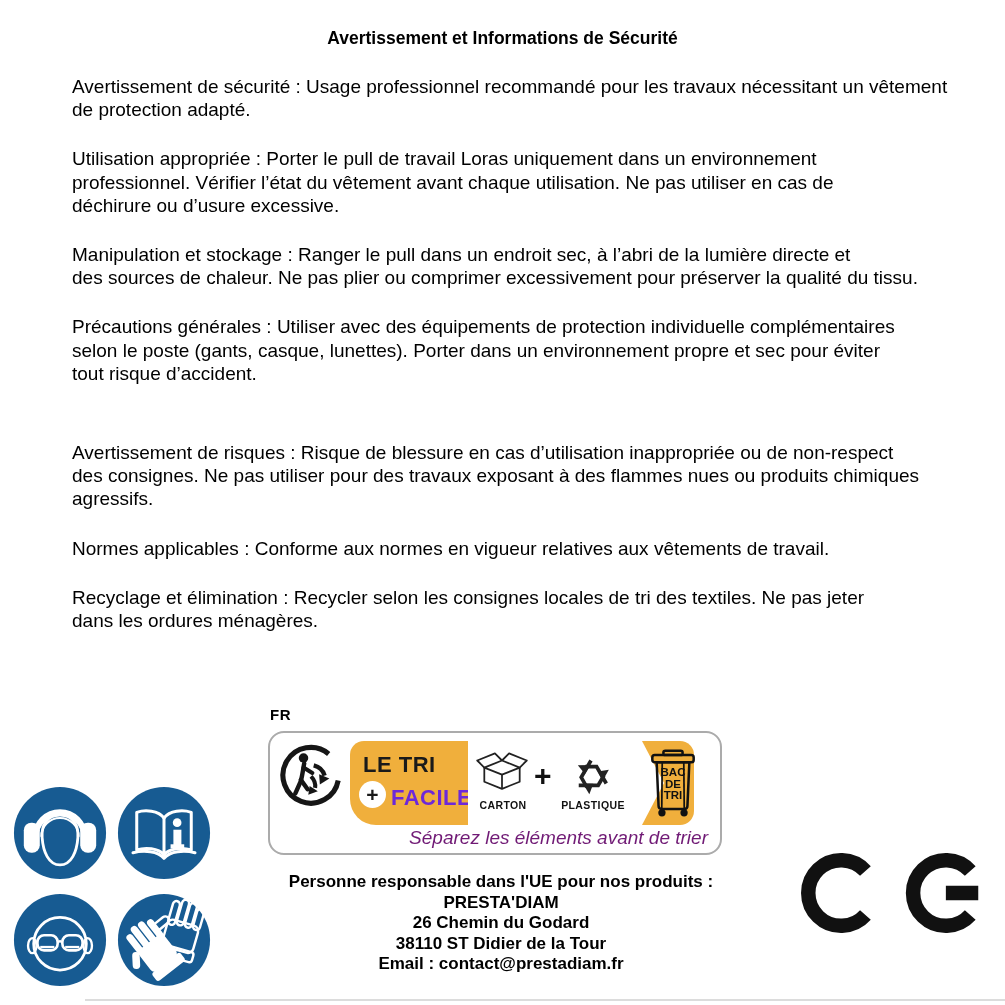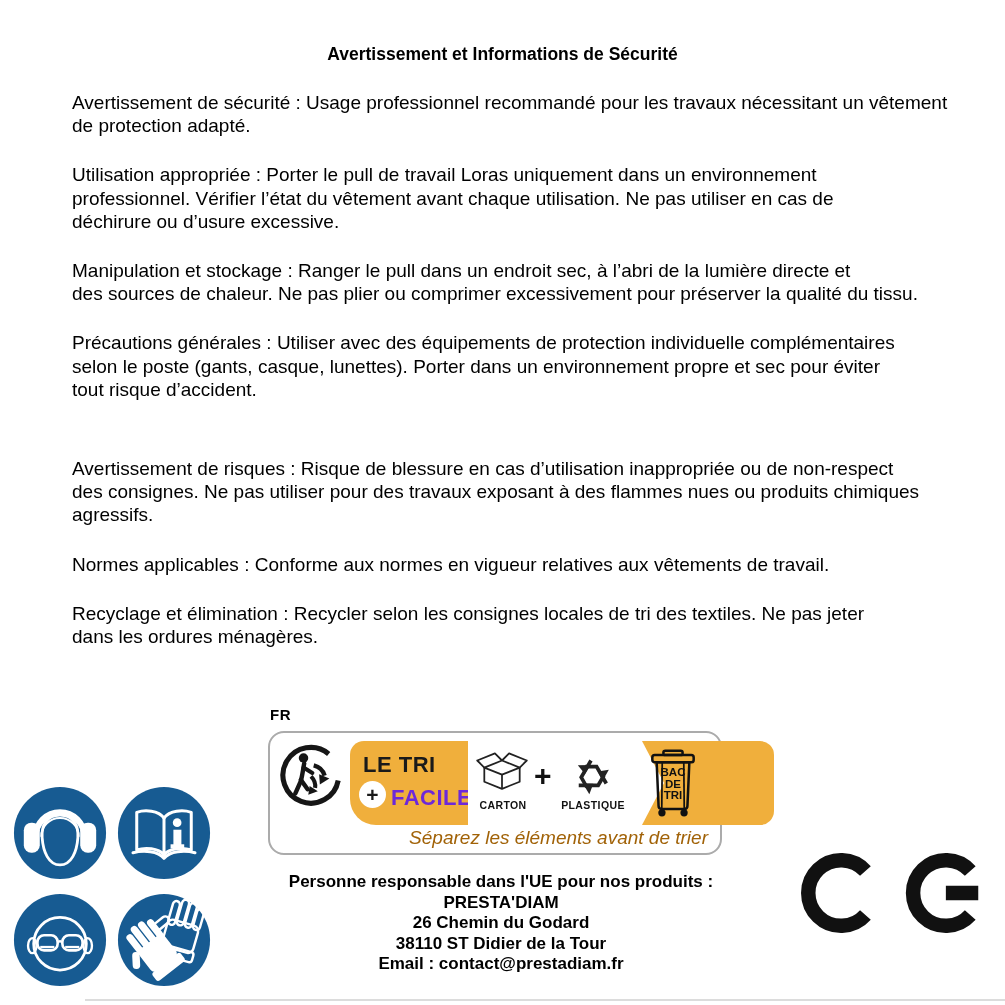--- a/index.html
+++ b/index.html
@@ -1,48 +1,48 @@
 <!DOCTYPE html>
 <html style="--mandatory-icon-blue: #175B92; --label-yellow: #F0AF3C; --ink-black: #111111;"><head>
 <meta charset="utf-8">
 <style>
   html,body{margin:0;padding:0;background:#fff;}
   .page{position:relative;width:1005px;height:1005px;background:#fff;overflow:hidden;
         font-family:"Liberation Sans",sans-serif;color:#000;}
   
-  .doc-title{margin:16px;padding-top:28px;text-align:center;font-size:17.5px;font-weight:700;line-height:21px;}
+  .doc-title{margin:0;padding-top:28px;text-align:center;font-size:17.5px;font-weight:700;line-height:21px;}
   .content{margin:0 0 0 72px;width:930px;}
   .para{margin:26px 0 0 0;font-size:19px;line-height:23.2px;white-space:pre-line;}
   .para.first{}
   .para.gap-large{margin-top:56px;}
   
   .abs{position:absolute;}
   
   .icon-grid{left:13px;top:786px;display:grid;grid-template-columns:94px 94px;grid-template-rows:94px 94px;gap:13px 10px;}
   .m-icon{width:94px;height:94px;display:block;}
   .c-blue{fill:var(--mandatory-icon-blue,#175B92);}
   
   .fr-code{left:270px;top:706px;font-size:15px;font-weight:700;letter-spacing:.5px;}
   .tri-label{left:268px;top:731px;width:454px;height:124px;background:#fff;border:2px solid #ababab;
              border-radius:16px;box-sizing:border-box;}
   .triman{position:absolute;left:7px;top:8px;width:68px;height:68px;}
-  .banner{position:absolute;left:80px;top:8px;width:424px;height:84px;background:var(--label-yellow,#F0AF3C);
+  .banner{position:absolute;left:80px;top:8px;width:344px;height:84px;background:var(--label-yellow,#F0AF3C);
           border-radius:14px 14px 14px 26px;}
   .le-tri{position:absolute;left:13px;top:11px;font-size:22px;font-weight:800;letter-spacing:.5px;color:#1a1a1a;}
   .plus-circle{position:absolute;left:9px;top:40px;width:27px;height:27px;border-radius:50%;background:#fff;
                display:flex;align-items:center;justify-content:center;font-size:21px;font-weight:800;color:#1a1a1a;}
   .facile{position:absolute;left:41px;top:44px;font-size:22px;font-weight:800;letter-spacing:.5px;color:#6d28d9;}
   .white-chevron{position:absolute;left:118px;top:0;width:196px;height:84px;background:#fff;
                  clip-path:polygon(0 0,174px 0,196px 42px,174px 84px,0 84px);}
   .mat-ic{position:absolute;top:8px;width:52px;height:46px;}
   .mat-label{position:absolute;top:58px;font-size:10.5px;font-weight:700;letter-spacing:.4px;text-align:center;color:#111;}
   .sep-plus{position:absolute;left:66px;top:18px;font-size:30px;font-weight:800;color:#111;}
   .bin{position:absolute;left:298px;top:8px;width:50px;height:68px;}
   .bin-text text{font-family:"Liberation Sans",sans-serif;font-size:12px;font-weight:700;}
-  .tagline{position:absolute;right:12px;top:94px;font-size:19px;font-style:italic;color:#a16207;white-space:nowrap;}
+  .tagline{position:absolute;right:12px;top:94px;font-size:19px;font-style:italic;color:#701a75;white-space:nowrap;}
   
   .company{left:243px;top:872px;width:516px;text-align:center;font-size:17px;font-weight:700;line-height:20.6px;}
   
   .ce{left:801px;top:850px;width:196px;height:86px;}
   .hairline{left:85px;top:999px;width:920px;height:2px;background:#dcdcdc;}
 </style>
 </head>
 <body>
 
 <div class="page">

